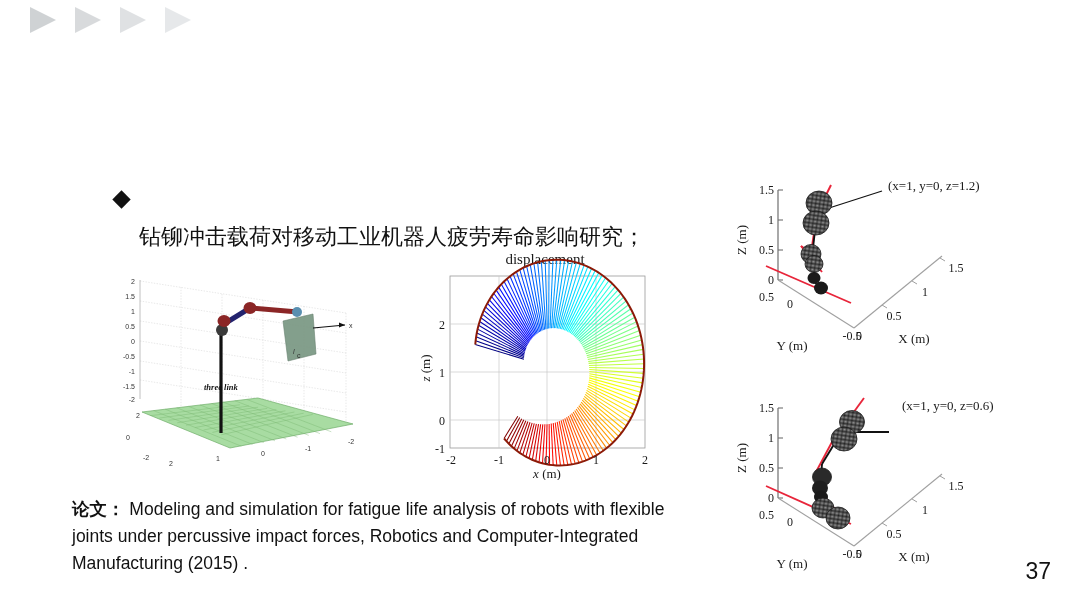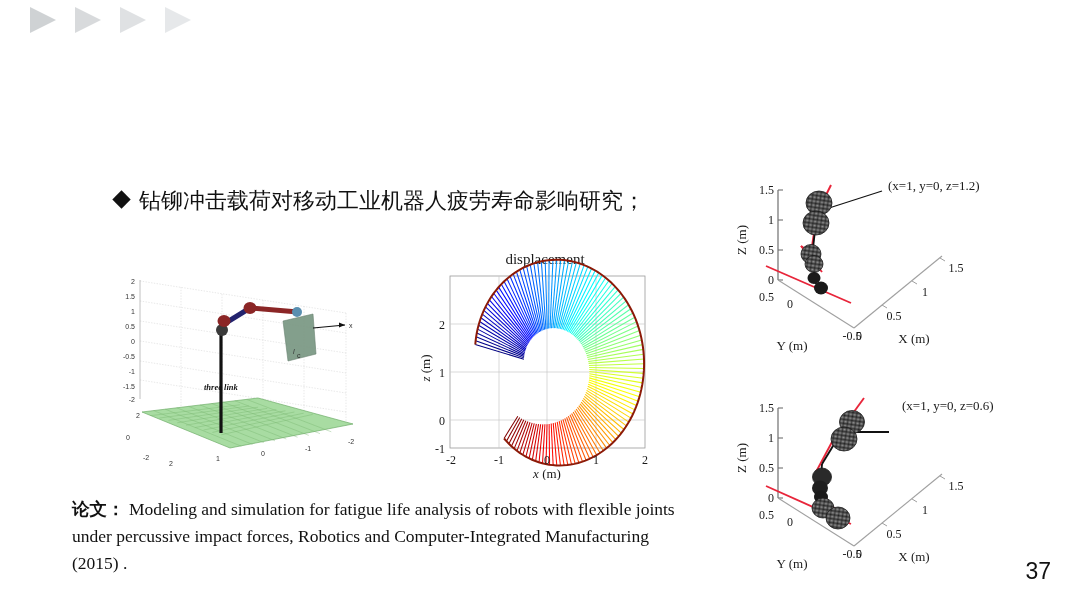--- a/index.html
+++ b/index.html
@@ -93,31 +93,31 @@
   #bullet2 .dia-shape {
     position: absolute;
     left: 0; top: 7px;
     width: 13px; height: 13px;
     background: #111111;
     transform: rotate(45deg);
   }
   #bullet2 .btext {
     display: block;
     padding-left: 24px;
+    margin-top: 36px;
   }
 
   
   #caption {
     position: absolute;
     left: 72px; top: 496px;
     width: 610px;
     font-size: 17.5px;
     line-height: 1.55;
     color: #111111;
-    font-family: Liberation Serif, serif;
   }
   #caption .zh {
     font-weight: bold;
   }
 
   
   #page-number {
     position: absolute;
     right: 22px; bottom: 12px;
     font-size: 23px;

